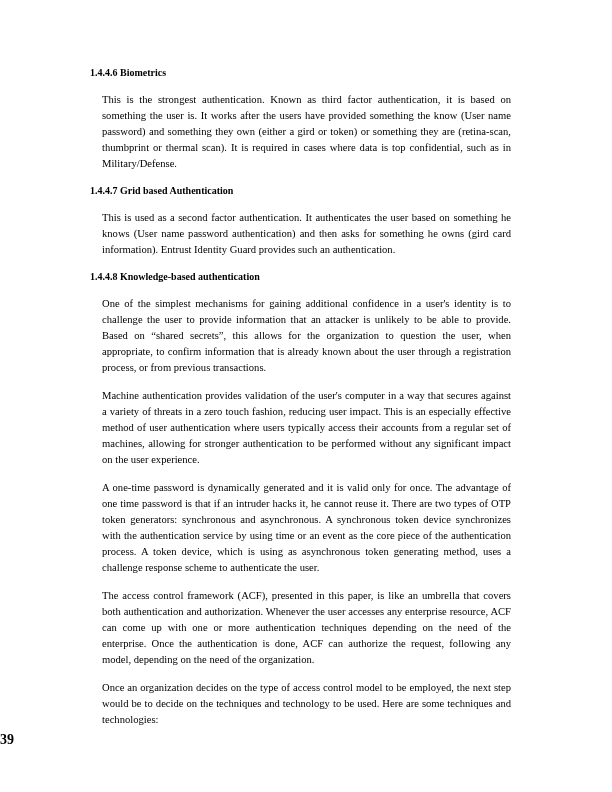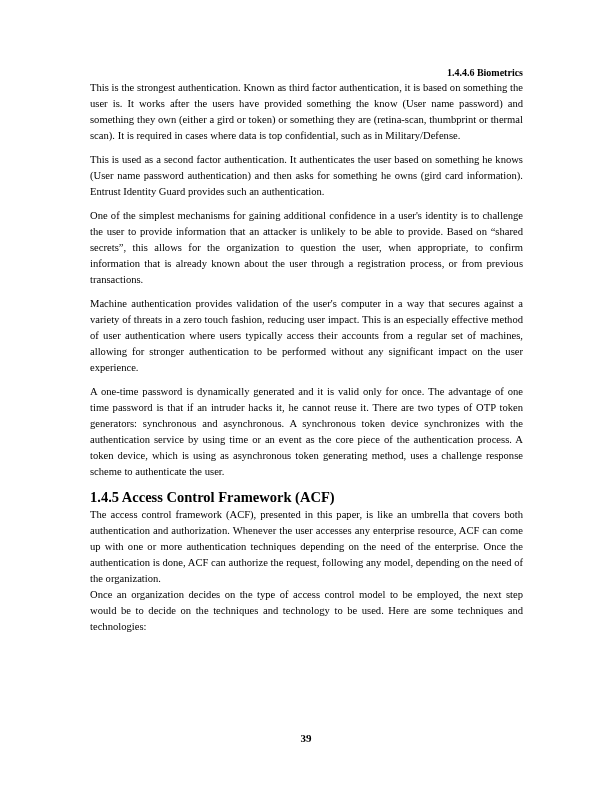--- a/index.html
+++ b/index.html
@@ -1,47 +1,48 @@
 <!DOCTYPE html>
 <html><head>
 <meta charset="utf-8">
 <style>
   html, body { margin: 0; padding: 0; background: #ffffff; }
   body { width: 612px; height: 792px; position: relative; overflow: hidden;
          font-family: "Liberation Serif", "DejaVu Serif", serif; color: #000; }
   .page { position: absolute; left: 90px; top: 66px; width: 433px; }
-  .h4 { font-weight: bold; font-size: 10px; line-height: 14px; margin: 0; text-align: right; }
-  .p { font-size: 10.6px; line-height: 16px; text-align: justify; margin: 0; }
+  .h4 { font-weight: bold; font-size: 10px; line-height: 14px; margin: 0; }
+  .p { font-size: 10.6px; line-height: 16px; text-align: justify; margin: 12px; }
   .sec { margin-bottom: 8px; }
   .h3 { font-weight: bold; font-size: 14.5px; line-height: 18px; margin: 8px 0 1px 0; }
-  .pagenum { position: absolute; top: 732px; left: 0; width: 612px; text-align: center;
-             font-size: 11px; font-weight: bold; }
+  .pagenum { position: absolute; top: 732px; left: 0; width: 612px; text-align: left;
+             font-size: 14px; font-weight: bold; }
 </style>
 </head>
 <body>
 
 <div class="page">
   <div class="sec">
     <p class="h4">1.4.4.6 Biometrics</p>
     <p class="p">This is the strongest authentication. Known as third factor authentication, it is based on something the user is. It works after the users have provided something the know (User name password) and something they own (either a gird or token) or something they are (retina-scan, thumbprint or thermal scan).  It is required in cases where data is top confidential, such as in Military/Defense.</p>
   </div>
   <div class="sec">
+    <p class="h4">1.4.4.7 Grid based Authentication</p>
     <p class="p">This is used as a second factor authentication.  It authenticates the user based on something he knows (User name password authentication) and then asks for something he owns (gird card information).  Entrust Identity Guard provides such an authentication.</p>
   </div>
   <div class="sec">
+    <p class="h4">1.4.4.8 Knowledge-based authentication</p>
     <p class="p">One of the simplest mechanisms for gaining additional confidence in a user's identity is to challenge the user to provide information that an attacker is unlikely to be able to provide. Based on “shared secrets”, this allows for the organization to question the user, when appropriate, to confirm information that is already known about the user through a registration process, or from previous transactions.</p>
   </div>
   <div class="sec">
     <p class="p">Machine authentication provides validation of the user's computer in a way that secures against a variety of threats in a zero touch fashion, reducing user impact. This is an especially effective method of user authentication where users typically access their accounts from a regular set of machines, allowing for stronger authentication to be performed without any significant impact on the user experience.</p>
   </div>
   <div class="sec">
     <p class="p">A one-time password is dynamically generated and it is valid only for once. The advantage of one time password is that if an intruder hacks it, he cannot reuse it. There are two types of OTP token generators: synchronous and asynchronous. A synchronous token device synchronizes with the authentication service by using time or an event as the core piece of the authentication process. A token device, which is using as asynchronous token generating method, uses a challenge response scheme to authenticate the user.</p>
   </div>
   <div>
-    <p class="h3">1.4.5 Access Control Framework (ACF)</p>
     <p class="p">The access control framework (ACF), presented in this paper, is like an umbrella that covers both authentication and authorization. Whenever the user accesses any enterprise resource, ACF can come up with one or more authentication techniques depending on the need of the enterprise. Once the authentication is done, ACF can authorize the request, following any model, depending on the need of the organization.</p>
   </div>
   <div>
     <p class="p">Once an organization decides on the type of access control model to be employed, the next step would be to decide on the techniques and technology to be used.  Here are some techniques and technologies:</p>
   </div>
 </div>
 
 <div class="pagenum">39</div>
 
 </body></html>

